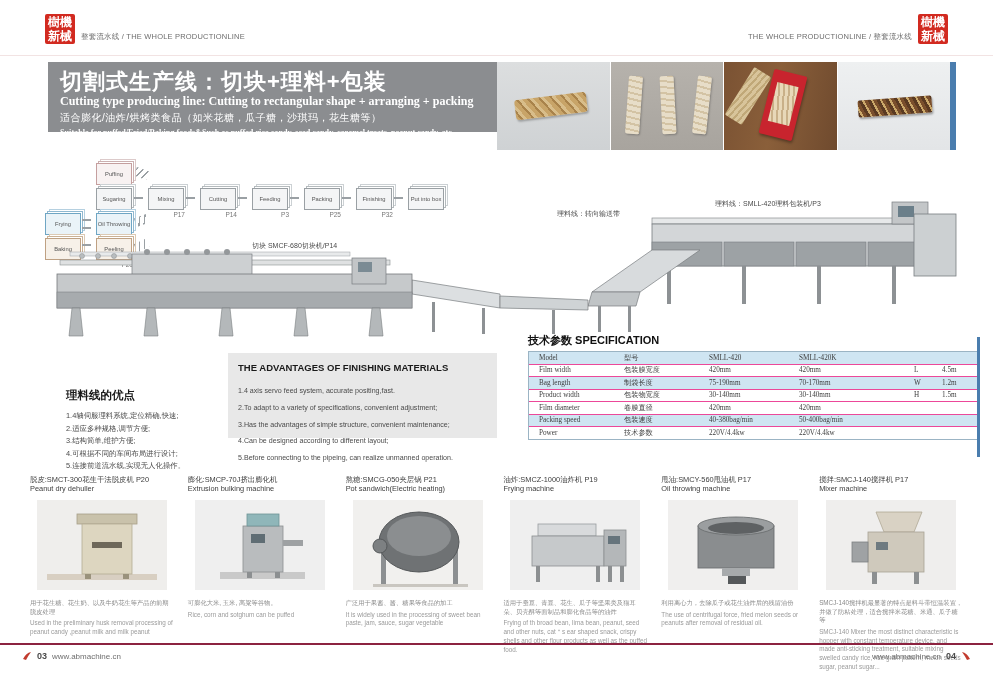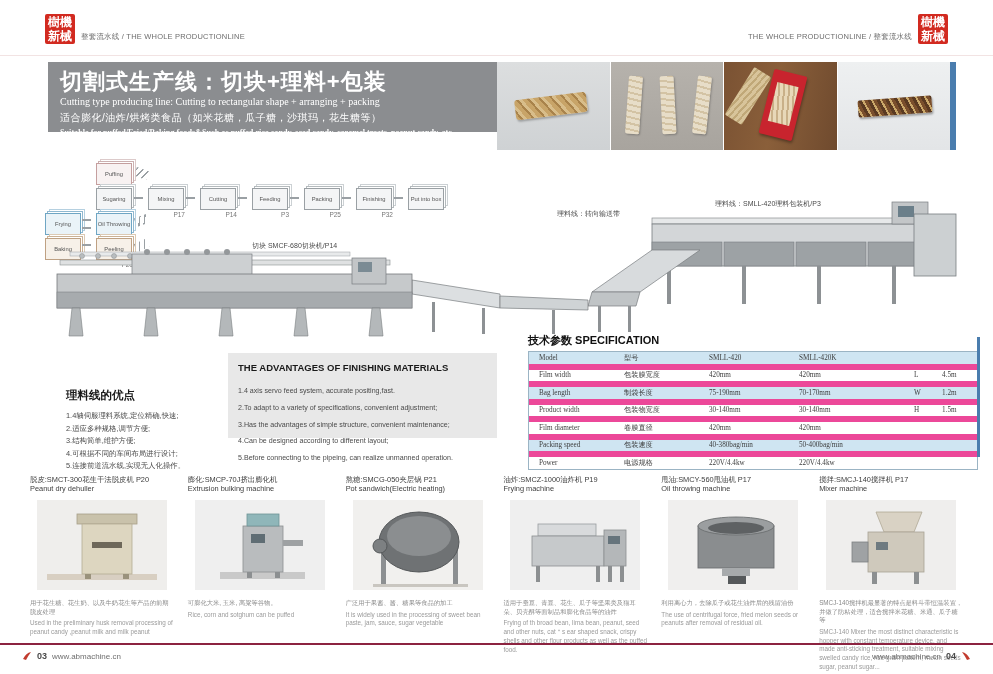--- a/index.html
+++ b/index.html
@@ -13,21 +13,21 @@
   .hdr-right{right:45px;}
   .seal{width:30px;height:30px;background:#d22a20;border-radius:2px;color:#fff;
         font-size:12px;line-height:14px;font-weight:bold;text-align:center;
         word-break:break-all;padding:1px;box-sizing:border-box;}
   .hdr-label{font-size:7.5px;color:#6d6d6d;letter-spacing:.2px;padding-bottom:2px;white-space:nowrap;}
 
   
   .titleblock{position:absolute;left:48px;top:62px;width:449px;height:70px;background:#8b8d90;
               box-sizing:border-box;padding:7px 12px;color:#fff;}
   .t-zh{font-size:22px;font-weight:bold;letter-spacing:1px;line-height:26px;}
-  .t-en{font-family:"Liberation Serif",serif;font-weight:normal;font-size:10px;line-height:13px;}
+  .t-en{font-family:"Liberation Serif",serif;font-weight:bold;font-size:12px;line-height:13px;}
   .s-zh{font-size:10px;line-height:19px;letter-spacing:.5px;}
   .s-en{font-family:"Liberation Serif",serif;font-weight:bold;font-size:8.2px;line-height:11px;}
 
   
   .photos{position:absolute;left:497px;top:62px;width:453px;height:88px;display:flex;gap:1px;}
   .photo{flex:1;position:relative;overflow:hidden;}
   .p1{background:linear-gradient(#dcdedf,#cfd2d4);}
   .p2{background:linear-gradient(#b6b2ac,#a8a49e);}
   .p3{background:linear-gradient(100deg,#7a5233,#8a5f3a 45%,#6f4a2e);}
   .p4{background:linear-gradient(#eef0f1,#e3e5e7);}
@@ -64,21 +64,21 @@
   .advz-title{font-size:11.5px;font-weight:bold;color:#1a1a1a;margin-bottom:7px;}
   .advz-item{font-size:7.4px;color:#4a4a4a;line-height:12.5px;}
   .adve{position:absolute;left:228px;top:353px;width:269px;height:85px;background:#e8e8e8;
         box-sizing:border-box;padding:9px 10px;}
   .adve-title{font-size:9.5px;font-weight:bold;color:#1a1a1a;margin-bottom:13px;}
   .adve-item{font-size:7.1px;color:#4a4a4a;line-height:10.8px;margin-top:6px;}
 
   
   .spec-title{position:absolute;left:528px;top:333px;font-size:11px;font-weight:bold;color:#111;}
   .spec{position:absolute;left:528px;top:351px;width:448px;border:1px solid #9bb4c4;font-family:"Liberation Serif",serif;}
-  .trow{display:flex;height:11.5px;align-items:center;border-bottom:6px solid #ec4899;}
+  .trow{display:flex;height:11.5px;align-items:center;border-bottom:1px solid #ec4899;}
   .trow:last-child{border-bottom:none;}
   .trow.blue{background:#cfe5f2;}
   .trow span{font-size:7.2px;color:#3d3d3d;white-space:nowrap;overflow:hidden;}
   .c1{width:95px;padding-left:10px;box-sizing:border-box;}
   .c2{width:85px;}
   .c3{width:90px;}
   .c4{width:115px;}
   .c5{width:28px;}
   .c6{width:35px;}
 
@@ -323,21 +323,21 @@
     <div class="trow blue">
       <span class="c1">Packing speed</span>
         <span class="c2">包装速度</span>
         <span class="c3">40-380bag/min</span>
         <span class="c4">50-400bag/min</span>
         <span class="c5"></span>
         <span class="c6"></span>
     </div>
     <div class="trow">
       <span class="c1">Power</span>
-        <span class="c2">电源规格</span>
+        <span class="c2">技术参数</span>
         <span class="c3">220V/4.4kw</span>
         <span class="c4">220V/4.4kw</span>
         <span class="c5"></span>
         <span class="c6"></span>
     </div>
   </div>
   <div class="spec-stripe"></div>
 
   <div class="machines">
 

